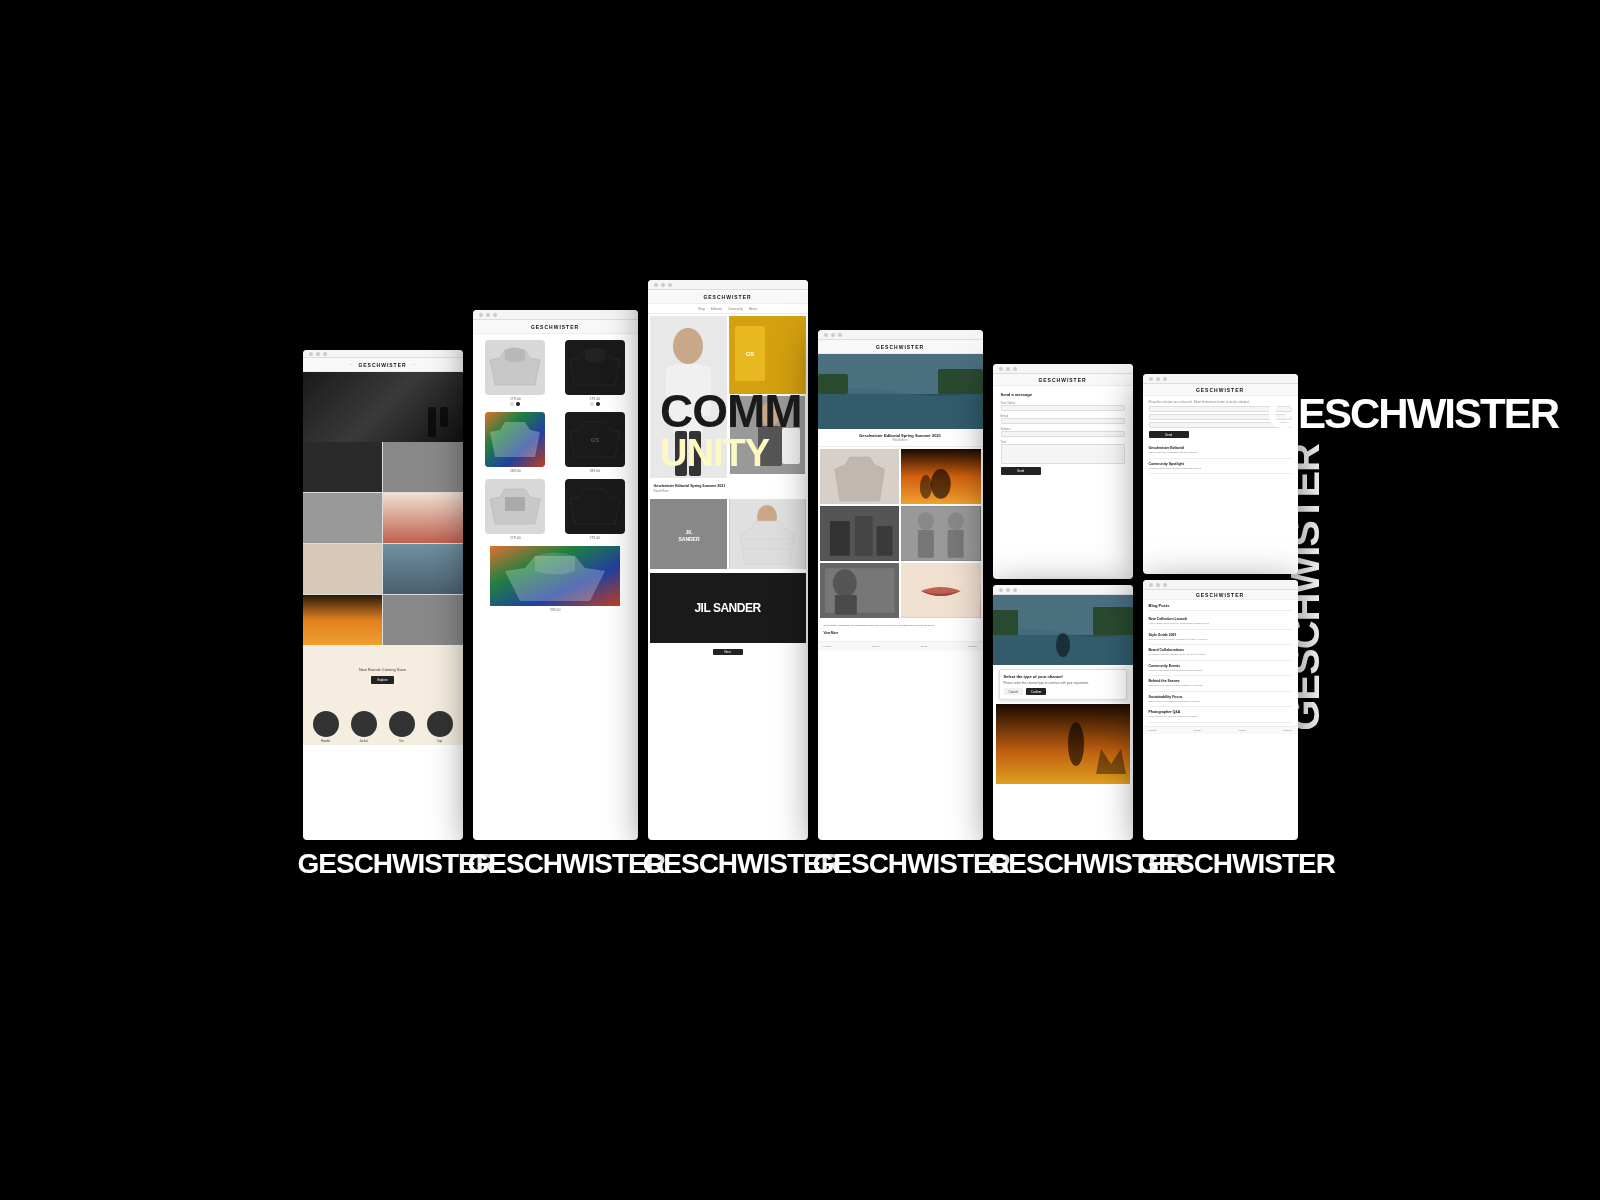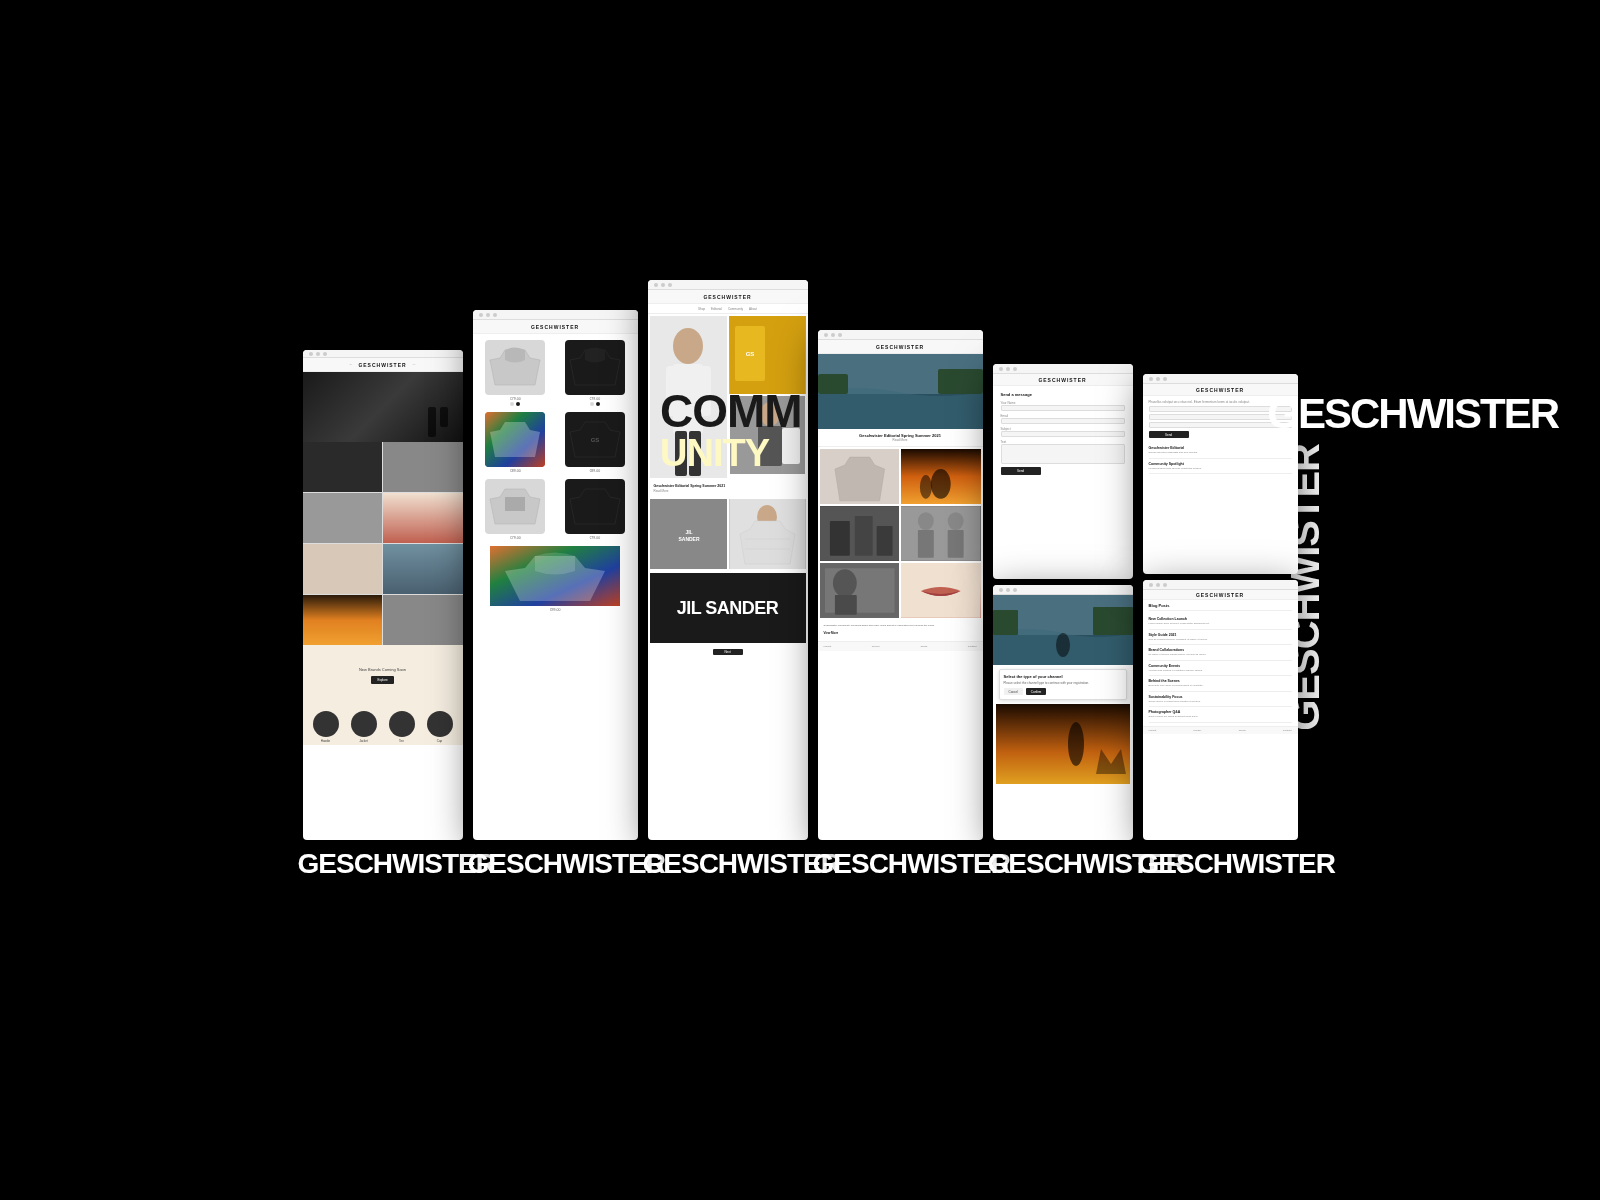--- a/index.html
+++ b/index.html
@@ -346,21 +346,21 @@
     .m3-brand-block {
       height: 70px;
       background: #1a1a1a;
       display: flex;
       align-items: center;
       justify-content: center;
       margin: 2px;
     }
 
     .m3-brand-text {
-      font-size: 18px;
+      font-size: 12px;
       font-weight: 900;
       color: #fff;
       letter-spacing: -0.5px;
     }
 
     .m3-product-row {
       display: grid;
       grid-template-columns: 1fr 1fr;
       gap: 2px;
       padding: 2px;

